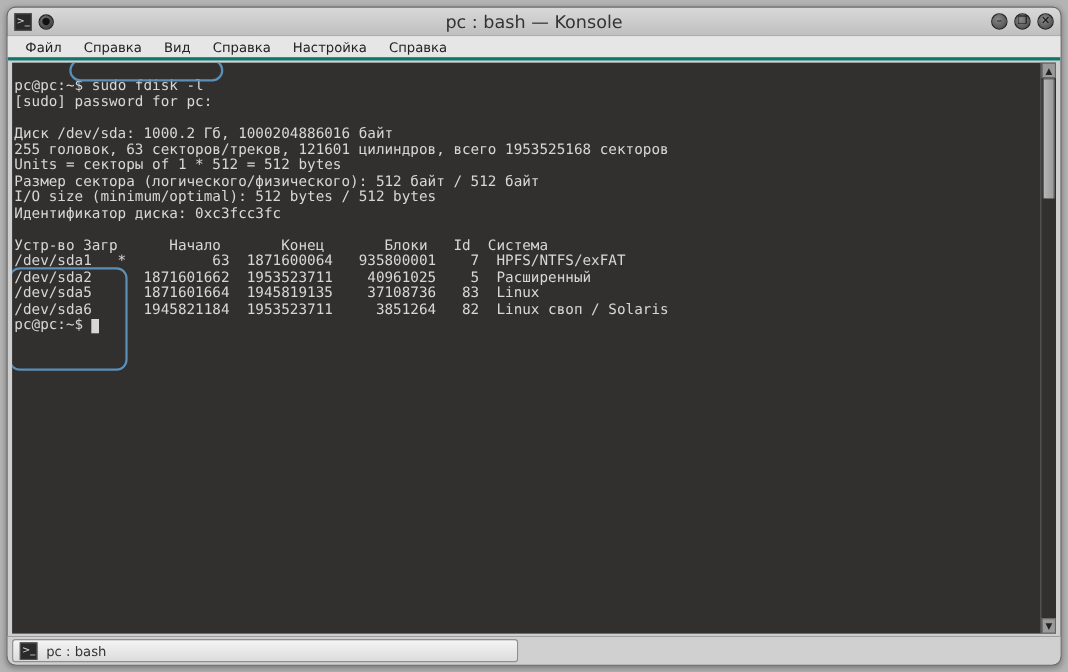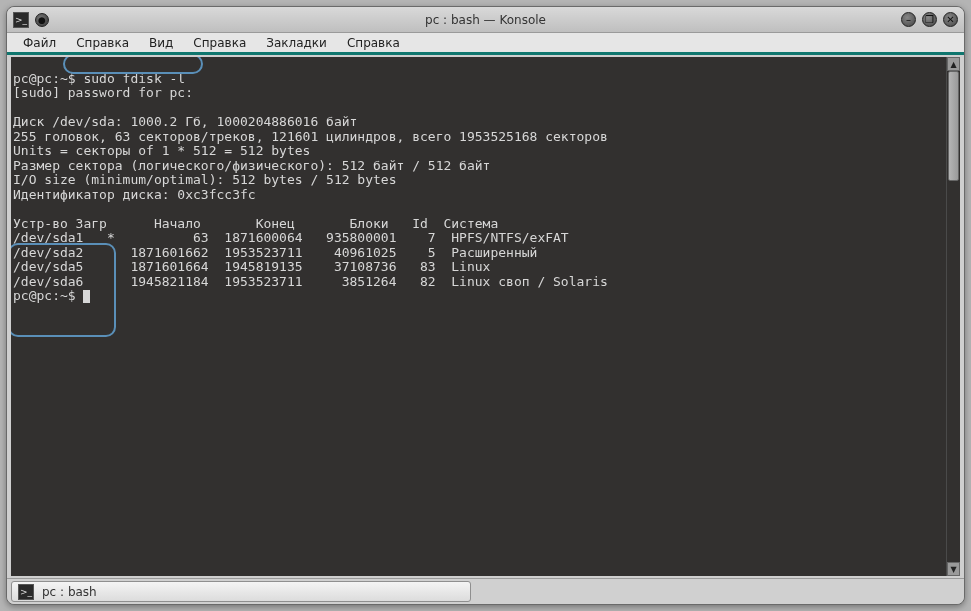--- a/index.html
+++ b/index.html
@@ -41,21 +41,21 @@
   }
   .tb-close {
     width: 14px; height: 14px; border-radius: 7px;
     background: radial-gradient(circle at 40% 35%, #777, #333);
     border: 1px solid #222;
     display: flex; align-items: center; justify-content: center;
     color: #111; font-size: 9px; font-weight: bold;
   }
   .tb-title {
     position: absolute; left: 0; right: 0;
-    text-align: center; color: #333; font-size: 12px;
+    text-align: center; color: #333; font-size: 16px;
     pointer-events: none;
   }
   .tb-right { margin-left: auto; display: flex; gap: 6px; }
   .wbtn {
     width: 15px; height: 15px; border-radius: 8px;
     background: radial-gradient(circle at 40% 35%, #888, #444);
     border: 1px solid #222;
     display: flex; align-items: center; justify-content: center;
     color: #111; font-size: 10px; line-height: 1;
   }
@@ -166,21 +166,21 @@
       <div class="wbtn">❐</div>
       <div class="wbtn">✕</div>
     </div>
   </div>
 
   <div class="menubar">
     <div class="menuitem">Файл</div>
     <div class="menuitem">Справка</div>
     <div class="menuitem">Вид</div>
     <div class="menuitem">Справка</div>
-    <div class="menuitem">Закладки</div>
+    <div class="menuitem">Настройка</div>
     <div class="menuitem">Справка</div>
   </div>
 
   <div class="term-wrap">
     <div class="terminal">
 <span>pc@pc:~</span><span>$ </span><span>sudo fdisk -l</span>
 <span>[sudo] password for pc:</span>
 
 <span>Диск /dev/sda: 1000.2 Гб, 1000204886016 байт</span>
 <span>255 головок, 63 секторов/треков, 121601 цилиндров, всего 1953525168 секторов</span>

